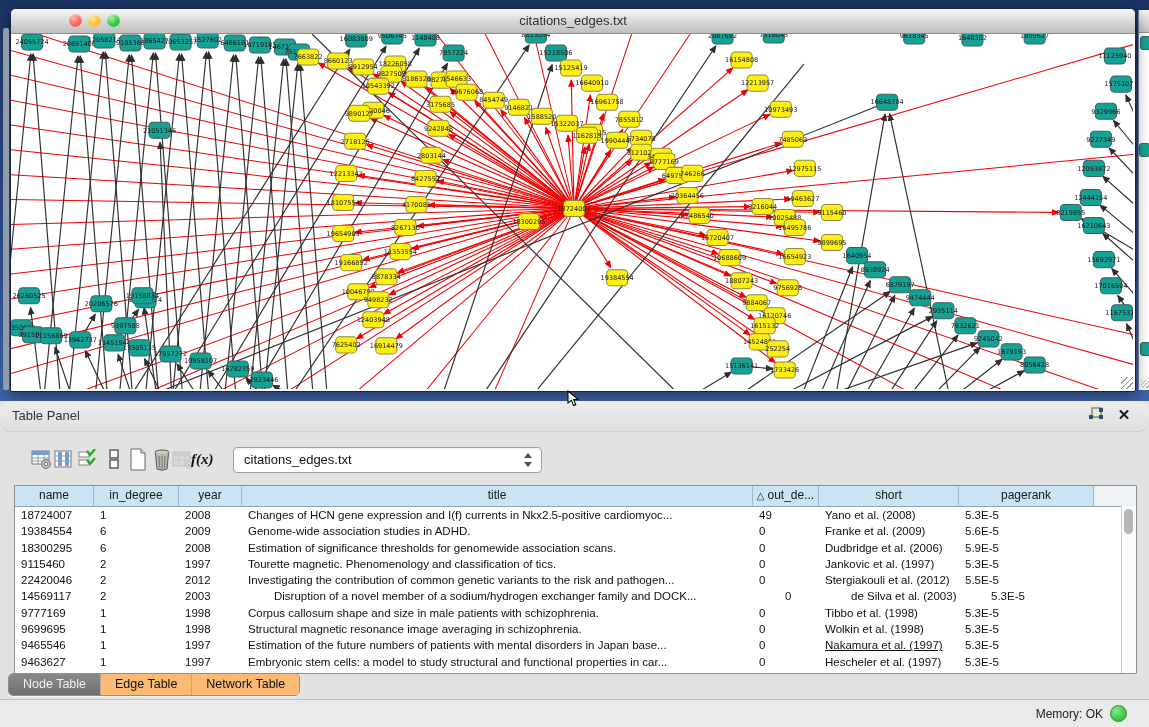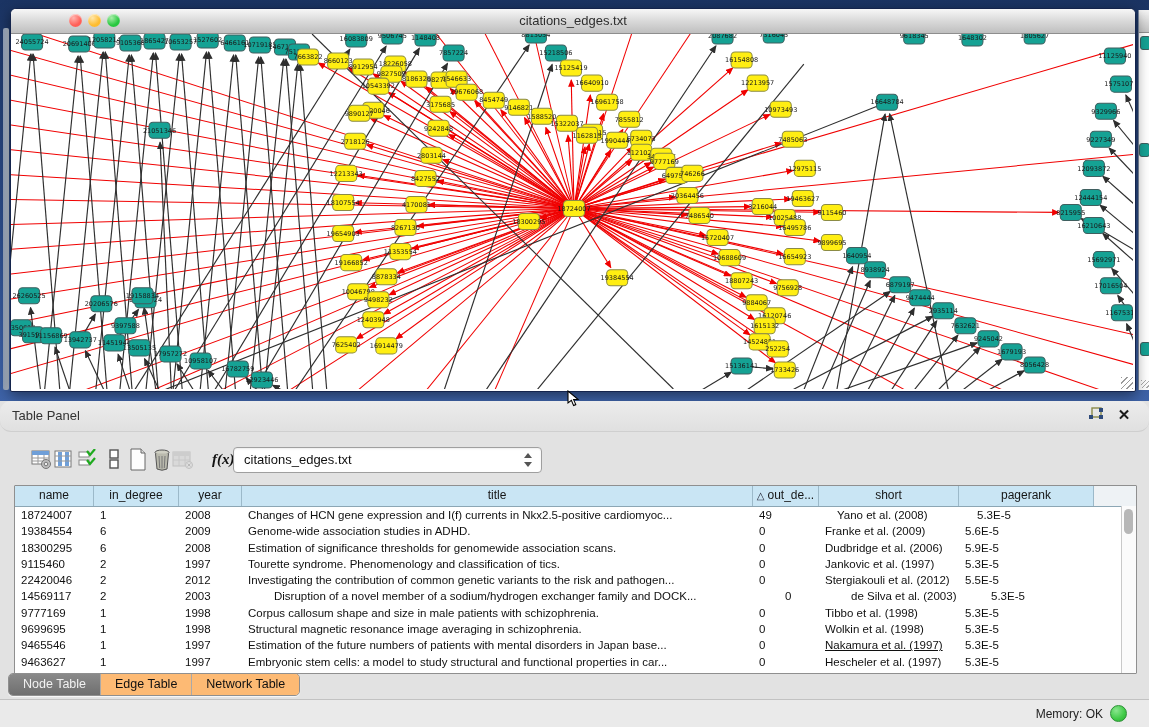--- a/index.html
+++ b/index.html
@@ -911,21 +911,21 @@
         <svg width="22" height="21" viewBox="0 0 22 21" opacity="0.45">
           <rect x="1" y="3" width="17" height="14" fill="#cfcfcf" stroke="#999"></rect>
           <rect x="1" y="3" width="17" height="4" fill="#b5b5b5"></rect>
           <line x1="7" y1="7" x2="7" y2="17" stroke="#aaa"></line>
           <line x1="13" y1="7" x2="13" y2="17" stroke="#aaa"></line>
           <line x1="1" y1="11" x2="18" y2="11" stroke="#aaa"></line>
           <circle cx="17" cy="16" r="3.5" fill="#d8d8d8" stroke="#999"></circle>
           <path d="M15.5 14.5 L18.5 17.5 M18.5 14.5 L15.5 17.5" stroke="#888"></path>
         </svg>
       </button>
-      <button class="tb-btn" id="fx-btn" style="left: 212px;"><i>f(x)</i></button>
+      <button class="tb-btn" id="fx-btn" style="left: 191px;"><i>f(x)</i></button>
       <div id="net-select">
         <span class="val">citations_edges.txt</span>
         <span class="stepper">
           <span class="up"></span>
           <span class="dn"></span>
         </span>
       </div>
     </div>
 
   <div id="tbl">
@@ -939,21 +939,21 @@
         <div class="hcell" style="width: 135px;">pagerank</div>
         <div class="hcell filler" style="flex: 1 1 0%;"></div>
       </div>
     <div id="tbl-body">
         <div class="trow">
           <div class="tcell" style="width: 79px;">18724007</div>
           <div class="tcell" style="width: 85px;">1</div>
           <div class="tcell" style="width: 63px;">2008</div>
           <div class="tcell" style="width: 511px;">Changes of HCN gene expression and I(f) currents in Nkx2.5-positive cardiomyoc...</div>
           <div class="tcell" style="width: 66px;">49</div>
-          <div class="tcell" style="width: 140px; margin-left: 12px;">Yano et al. (2008)</div>
+          <div class="tcell" style="width: 140px;">Yano et al. (2008)</div>
           <div class="tcell" style="width: 135px;">5.3E-5</div>
         </div>
         <div class="trow">
           <div class="tcell" style="width: 79px;">19384554</div>
           <div class="tcell" style="width: 85px;">6</div>
           <div class="tcell" style="width: 63px;">2009</div>
           <div class="tcell" style="width: 511px;">Genome-wide association studies in ADHD.</div>
           <div class="tcell" style="width: 66px;">0</div>
           <div class="tcell" style="width: 140px;">Franke et al. (2009)</div>
           <div class="tcell" style="width: 135px;">5.6E-5</div>
@@ -964,21 +964,21 @@
           <div class="tcell" style="width: 63px;">2008</div>
           <div class="tcell" style="width: 511px;">Estimation of significance thresholds for genomewide association scans.</div>
           <div class="tcell" style="width: 66px;">0</div>
           <div class="tcell" style="width: 140px;">Dudbridge et al. (2006)</div>
           <div class="tcell" style="width: 135px;">5.9E-5</div>
         </div>
         <div class="trow">
           <div class="tcell" style="width: 79px;">9115460</div>
           <div class="tcell" style="width: 85px;">2</div>
           <div class="tcell" style="width: 63px;">1997</div>
-          <div class="tcell" style="width: 511px;">Tourette syndrome. Phenomenology and classification of tics.</div>
+          <div class="tcell" style="width: 511px;">Tourette magnetic. Phenomenology and classification of tics.</div>
           <div class="tcell" style="width: 66px;">0</div>
           <div class="tcell" style="width: 140px;">Jankovic et al. (1997)</div>
           <div class="tcell" style="width: 135px;">5.3E-5</div>
         </div>
         <div class="trow">
           <div class="tcell" style="width: 79px;">22420046</div>
           <div class="tcell" style="width: 85px;">2</div>
           <div class="tcell" style="width: 63px;">2012</div>
           <div class="tcell" style="width: 511px;">Investigating the contribution of common genetic variants to the risk and pathogen...</div>
           <div class="tcell" style="width: 66px;">0</div>

